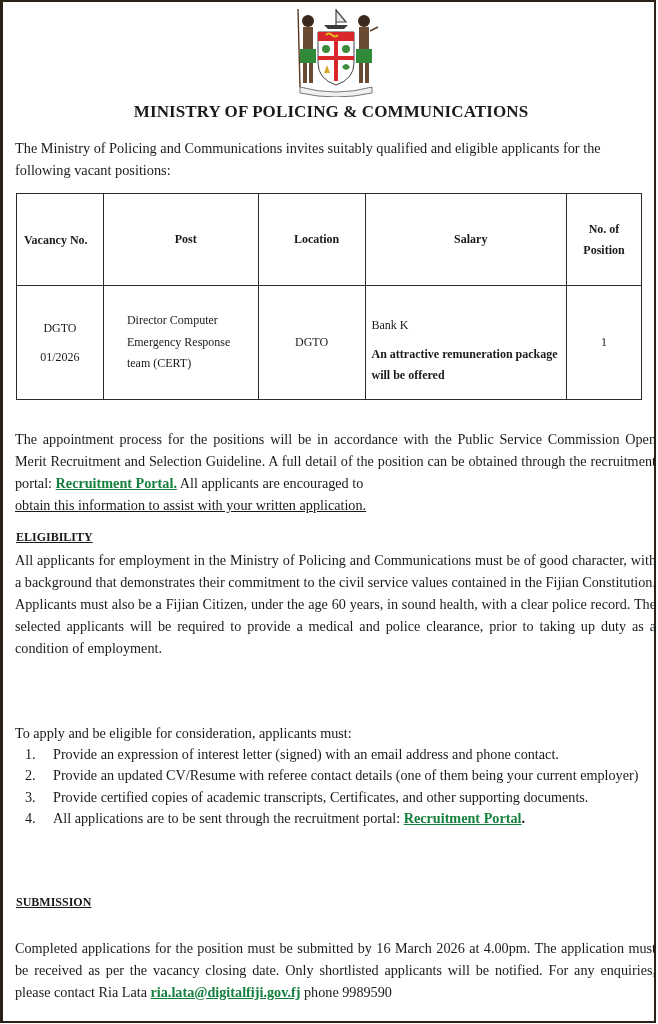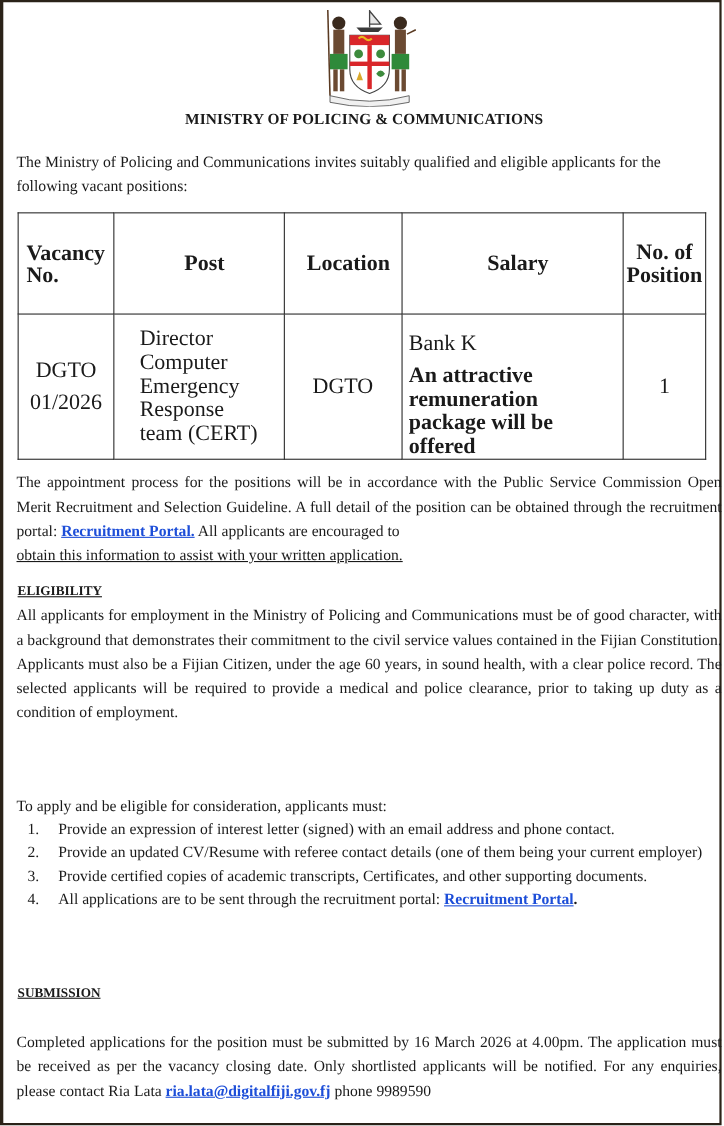--- a/index.html
+++ b/index.html
@@ -7,45 +7,45 @@
   body { font-family: "Liberation Serif", "DejaVu Serif", serif; color: #1a1a1a; }
   .frame {
     position: absolute; left: 0; top: 0; width: 656px; height: 1023px;
     border-left: 3px solid #2a2218; border-top: 2px solid #2a2218;
     border-right: 2px solid #2a2218; border-bottom: 2px solid #2a2218;
     background: #fff;
   }
   .crest { position: absolute; left: 283px; top: 3px; width: 100px; height: 92px; }
   .title {
     position: absolute; left: 0; width: 656px; top: 100px; text-align: center;
-    font-weight: bold; font-size: 14px; letter-spacing: 0.1px;
+    font-weight: bold; font-size: 17px; letter-spacing: 0.1px;
   }
   .intro { position: absolute; left: 12px; top: 135px; width: 630px; font-size: 14.3px; line-height: 22px; }
   table.vac {
     position: absolute; left: 13px; top: 191px; width: 626px; border-collapse: collapse;
-    font-size: 20px;
+    font-size: 12px;
   }
   table.vac th, table.vac td { border: 1.5px solid #2b2b2b; vertical-align: middle; }
   table.vac th { font-weight: bold; height: 92px; }
   table.vac td { height: 114px; }
   .c1 { width: 87px; } .c2 { width: 155px; } .c3 { width: 107px; } .c4 { width: 202px; } .c5 { width: 75px; }
   th.vacno { text-align: left; vertical-align: top; padding: 2px 7px; line-height: 20px; }
   th.center { text-align: center; padding-left: 10px; }
   th.nopos { text-align: center; line-height: 21px; }
   td.vacno { text-align: center; line-height: 20px; }
   td.vacno span { display: block; }
   td.vacno .gap { height: 9px; }
   td.post { padding: 1px 23px; line-height: 21.5px; }
   td.loc { text-align: center; }
   td.salary { padding: 0 6px; vertical-align: top; }
   td.salary .band { display: block; margin-top: 16px; line-height: 20px; }
   td.salary .remun { display: block; font-weight: bold; line-height: 21.5px; margin-top: 9px; }
   td.npos { text-align: center; }
   .para { position: absolute; left: 12px; width: 641px; font-size: 14.2px; line-height: 22px; text-align: justify; }
-  .link { color: #1d4ed8; font-weight: bold; text-decoration: underline; }
+  .link { color: #15803d; font-weight: bold; text-decoration: underline; }
   .heading { position: absolute; left: 13px; font-weight: bold; text-decoration: underline; font-size: 12px; }
   .list { position: absolute; left: 22px; width: 631px; font-size: 14.2px; line-height: 21.4px; }
   .list .li { display: flex; }
   .list .num { width: 28px; flex: none; }
   .list .txt { flex: 1; text-align: justify; }
 </style>
 </head>
 <body>
 
 <div class="frame">

